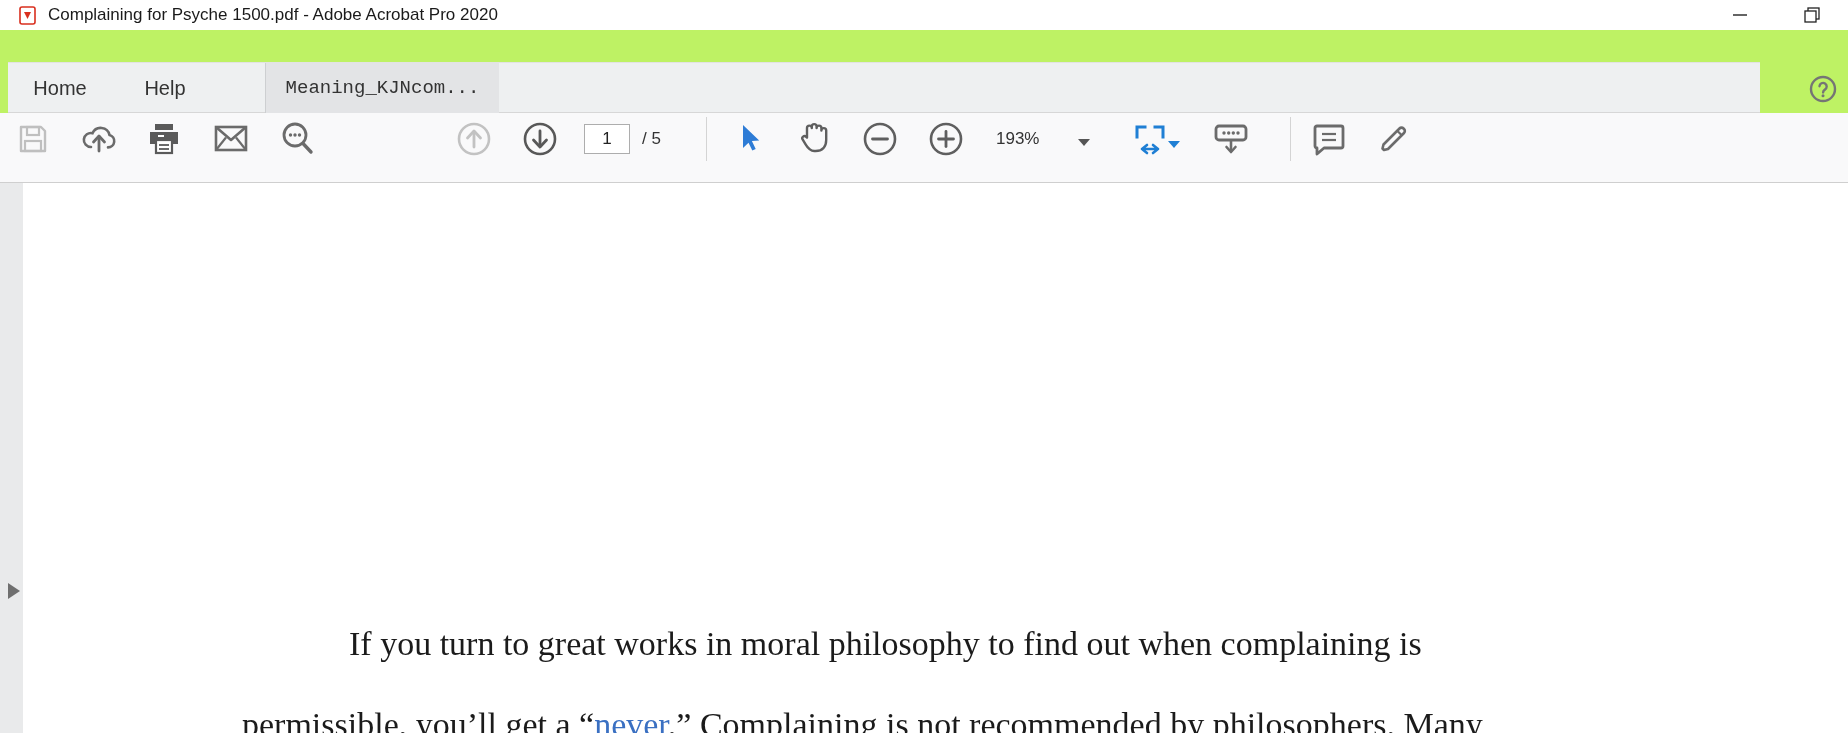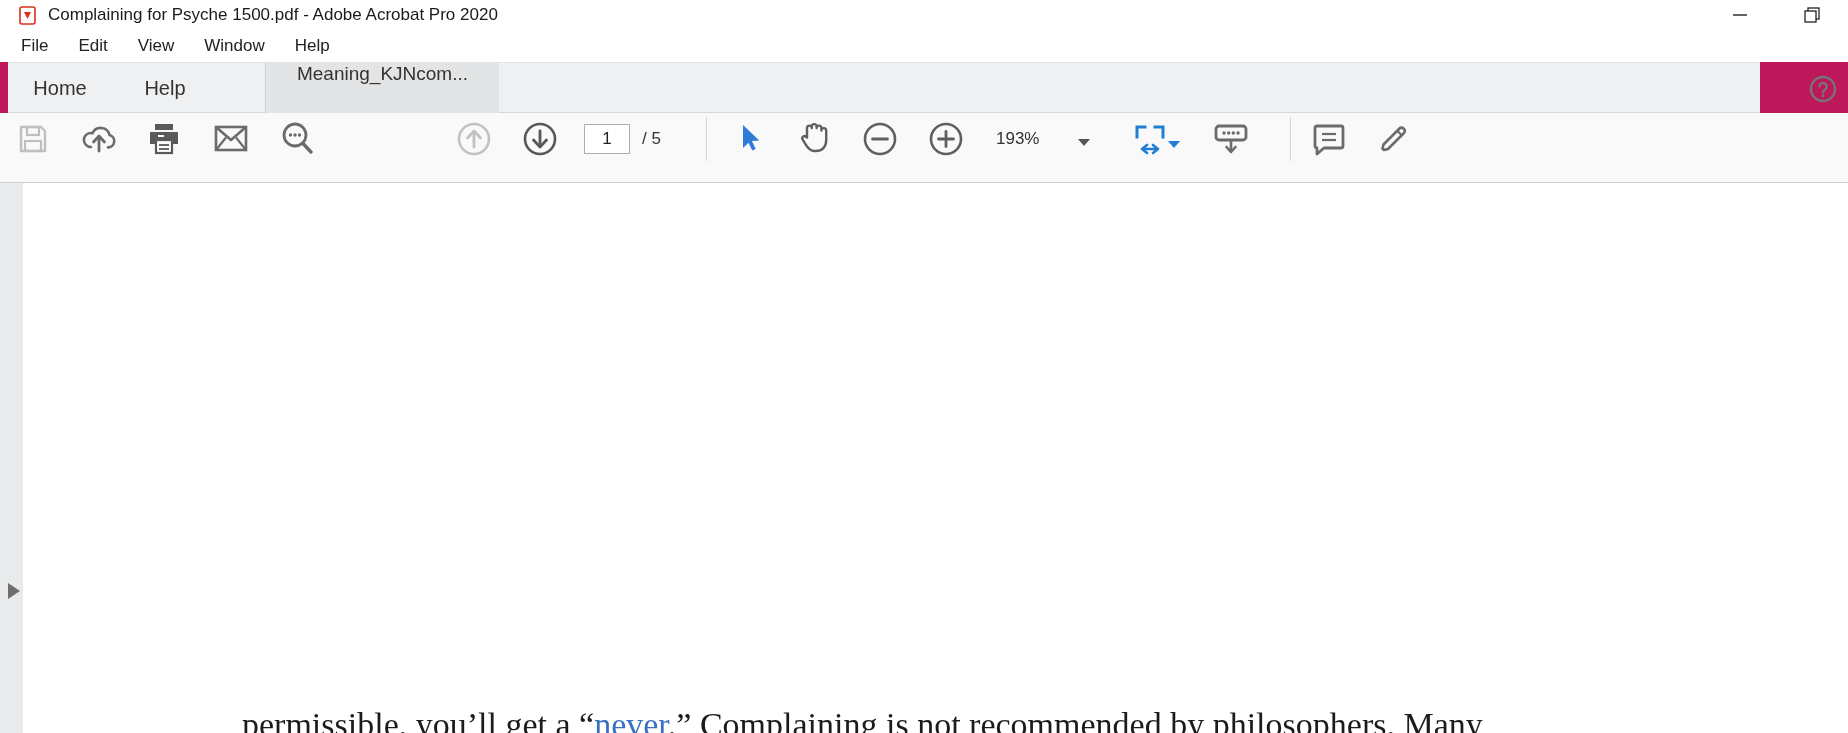--- a/index.html
+++ b/index.html
@@ -1,18 +1,18 @@
 <!DOCTYPE html>
 <html><head>
 <meta charset="utf-8">
 <style>
   * { margin:0; padding:0; box-sizing:border-box; }
   html,body { width:1848px; height:733px; overflow:hidden; background:#fff;
               font-family:"Liberation Sans", sans-serif; }
-  #app { position:relative; width:1848px; height:733px; background:#be185d; overflow:hidden; }
+  #app { position:relative; width:1848px; height:733px; background:#bef264; overflow:hidden; }
 
   
   .titlebar { position:absolute; left:0; top:0; width:1848px; height:30px; background:#ffffff; }
   .app-icon { position:absolute; left:19px; top:6px; width:17px; height:19px; }
   .title-text { position:absolute; left:48px; top:5px; font-size:17px; color:#1a1a1a; white-space:nowrap; }
   .win-btn { position:absolute; top:0; width:44px; height:30px; display:flex; align-items:center; justify-content:center; }
   .win-min { left:1718px; } .win-restore { left:1790px; }
 
   
   .menubar { position:absolute; left:0; top:30px; width:1848px; height:32px; background:#ffffff;
@@ -20,22 +20,22 @@
   .menu-item { font-size:17px; color:#222; padding:0 15px; height:32px; line-height:32px; cursor:default; }
 
   
   .tabbar { position:absolute; left:8px; top:62px; width:1752px; height:51px; background:#eef0f1;
             border-top:1px solid #e3e3e3; border-bottom:1px solid #d7d7d7; }
   .navtab { position:absolute; top:0; height:50px; display:flex; align-items:center; justify-content:center;
             font-size:20px; color:#333; }
   .navtab-home { left:8px; width:88px; }
   .navtab-tools { left:112px; width:90px; }
   .tab-divider { position:absolute; left:257px; top:0; width:1px; height:50px; background:#cdcfd1; }
-  .doctab { position:absolute; top:0; height:50px; display:flex; justify-content:center;
-            font-size:19px; color:#333; }
+  .doctab { position:absolute; top:0; height:50px; display:flex; align-items:center; justify-content:center;
+            font-size:19px; color:#333;font-family:Liberation Mono, monospace; }
   .doctab-inactive { left:258px; width:233px; background:#e3e4e6; }
   .doctab-active { left:492px; width:274px; height:52px; background:#fafafb; z-index:3; padding-right:30px; }
   .tab-close { position:absolute; right:14px; top:18px; width:15px; height:15px; display:flex;
                align-items:center; justify-content:center; }
   .help-btn { position:absolute; left:1800px; top:11px; width:30px; height:30px; }
 
   
   .toolbar { position:absolute; left:0; top:113px; width:1848px; height:70px; background:#f9f9fa;
              border-bottom:1px solid #cfcfcf; }
   .tbtn { position:absolute; top:4px; width:44px; height:44px; display:flex; align-items:center; justify-content:center; }
@@ -87,27 +87,20 @@
         </svg>
     </div>
     <div class="win-btn win-restore">
       <svg width="18" height="18" viewBox="0 0 18 18">
         <rect x="5" y="2" width="11" height="11" fill="#fff" stroke="#222" stroke-width="1.3"></rect>
         <rect x="2" y="5" width="11" height="11" fill="#fff" stroke="#222" stroke-width="1.3"></rect>
       </svg>
     </div>
   </div>
 
-  <div class="menubar">
-    <span class="menu-item">File</span>
-    <span class="menu-item">Edit</span>
-    <span class="menu-item">View</span>
-    <span class="menu-item">Window</span>
-    <span class="menu-item">Help</span>
-  </div>
 
   <div class="tabbar">
     <div class="navtab navtab-home">
       <span>Home</span>
     </div>
     <div class="navtab navtab-tools">
       <span>Help</span>
     </div>
     <div class="tab-divider"></div>
     <div class="doctab doctab-inactive">
@@ -258,16 +251,17 @@
         <line x1="21" y1="10.5" x2="26" y2="15.5" stroke="#6b6b6b" stroke-width="2.2"></line>
       </svg>
     </div>
   </div>
 
   <div class="docarea">
     <div class="navrail">
       <div class="rail-arrow"></div>
     </div>
 
+    <div class="pdftext pt-line1">If you turn to great works in moral philosophy to find out when complaining is</div>
     <div class="pdftext pt-line2"><span>permissible, you’ll get a “</span><span class="pdf-link">never</span><span>.” Complaining is not recommended by philosophers. Many</span></div>
   </div>
 
 </div>
 
 </body></html>

